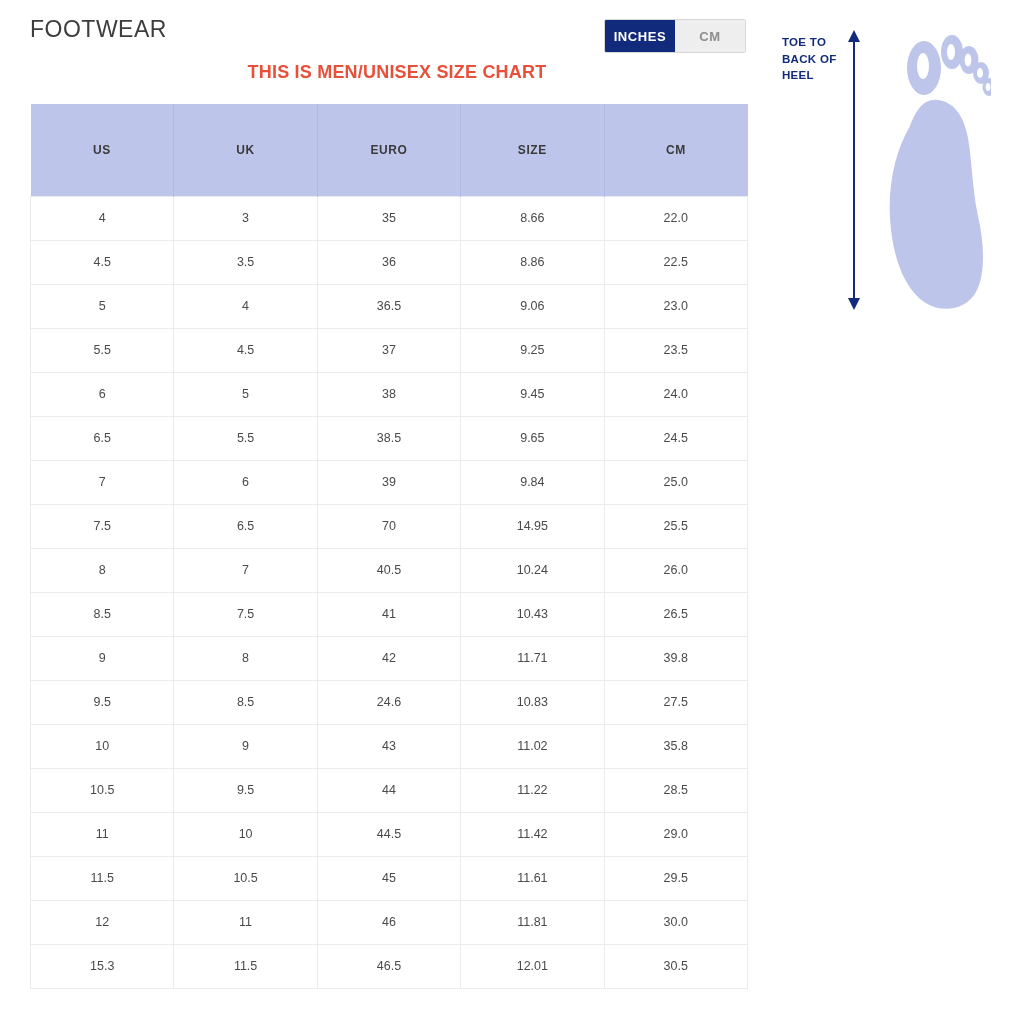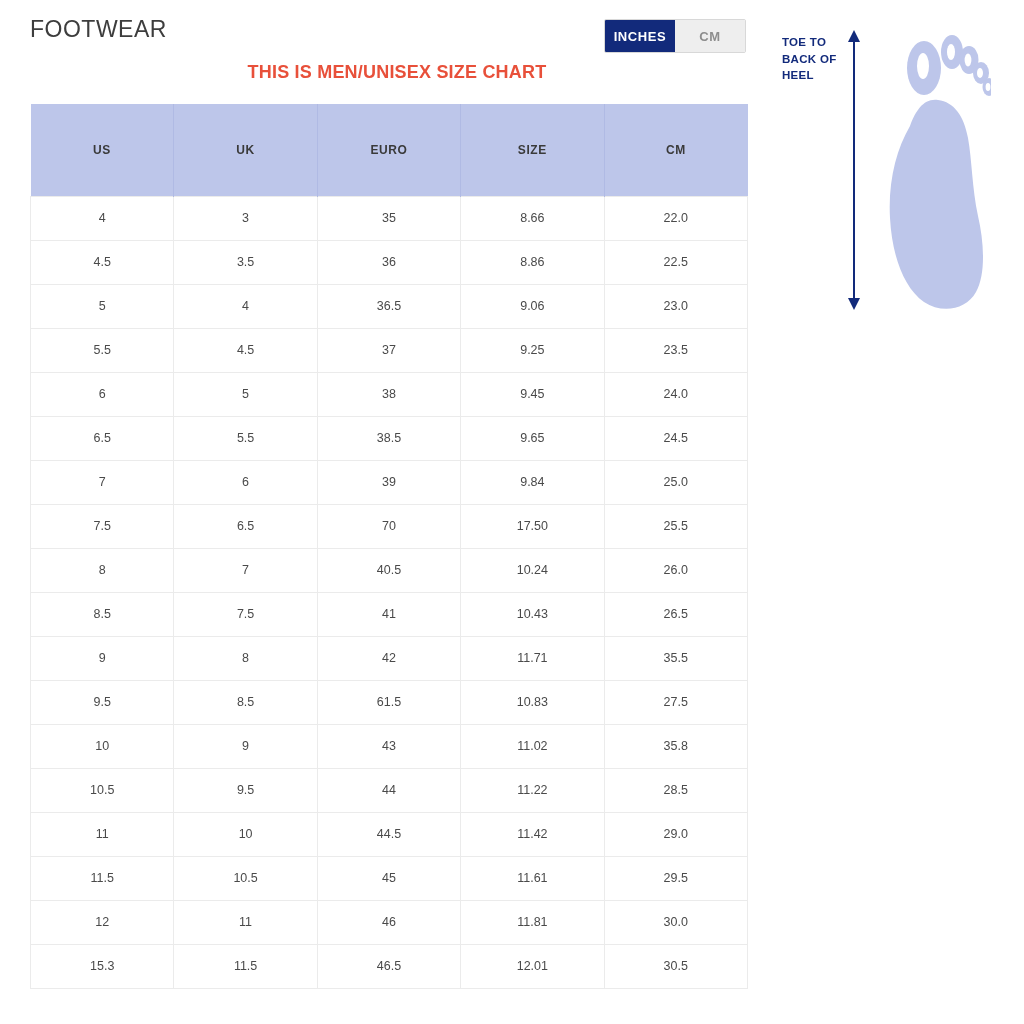--- a/index.html
+++ b/index.html
@@ -210,21 +210,21 @@
             <td>7</td>
             <td>6</td>
             <td>39</td>
             <td>9.84</td>
             <td>25.0</td>
           </tr>
           <tr>
             <td>7.5</td>
             <td>6.5</td>
             <td>70</td>
-            <td>17.50</td>
+            <td>14.95</td>
             <td>25.5</td>
           </tr>
           <tr>
             <td>8</td>
             <td>7</td>
             <td>40.5</td>
             <td>10.24</td>
             <td>26.0</td>
           </tr>
           <tr>
@@ -232,26 +232,26 @@
             <td>7.5</td>
             <td>41</td>
             <td>10.43</td>
             <td>26.5</td>
           </tr>
           <tr>
             <td>9</td>
             <td>8</td>
             <td>42</td>
             <td>11.71</td>
-            <td>35.5</td>
+            <td>39.8</td>
           </tr>
           <tr>
             <td>9.5</td>
             <td>8.5</td>
-            <td>61.5</td>
+            <td>24.6</td>
             <td>10.83</td>
             <td>27.5</td>
           </tr>
           <tr>
             <td>10</td>
             <td>9</td>
             <td>43</td>
             <td>11.02</td>
             <td>35.8</td>
           </tr>

